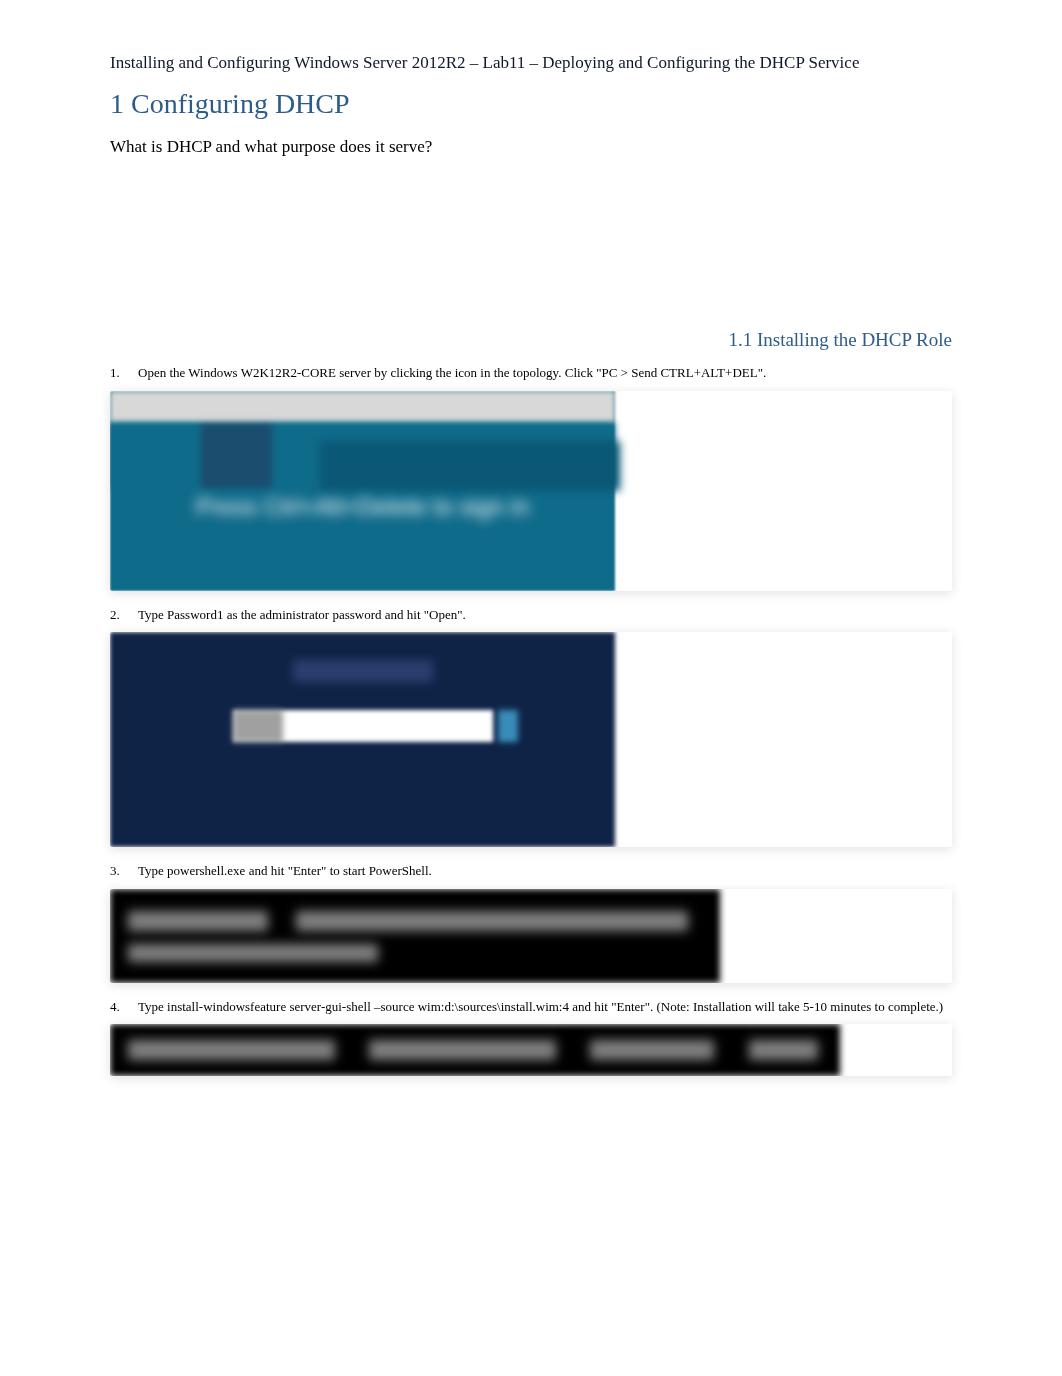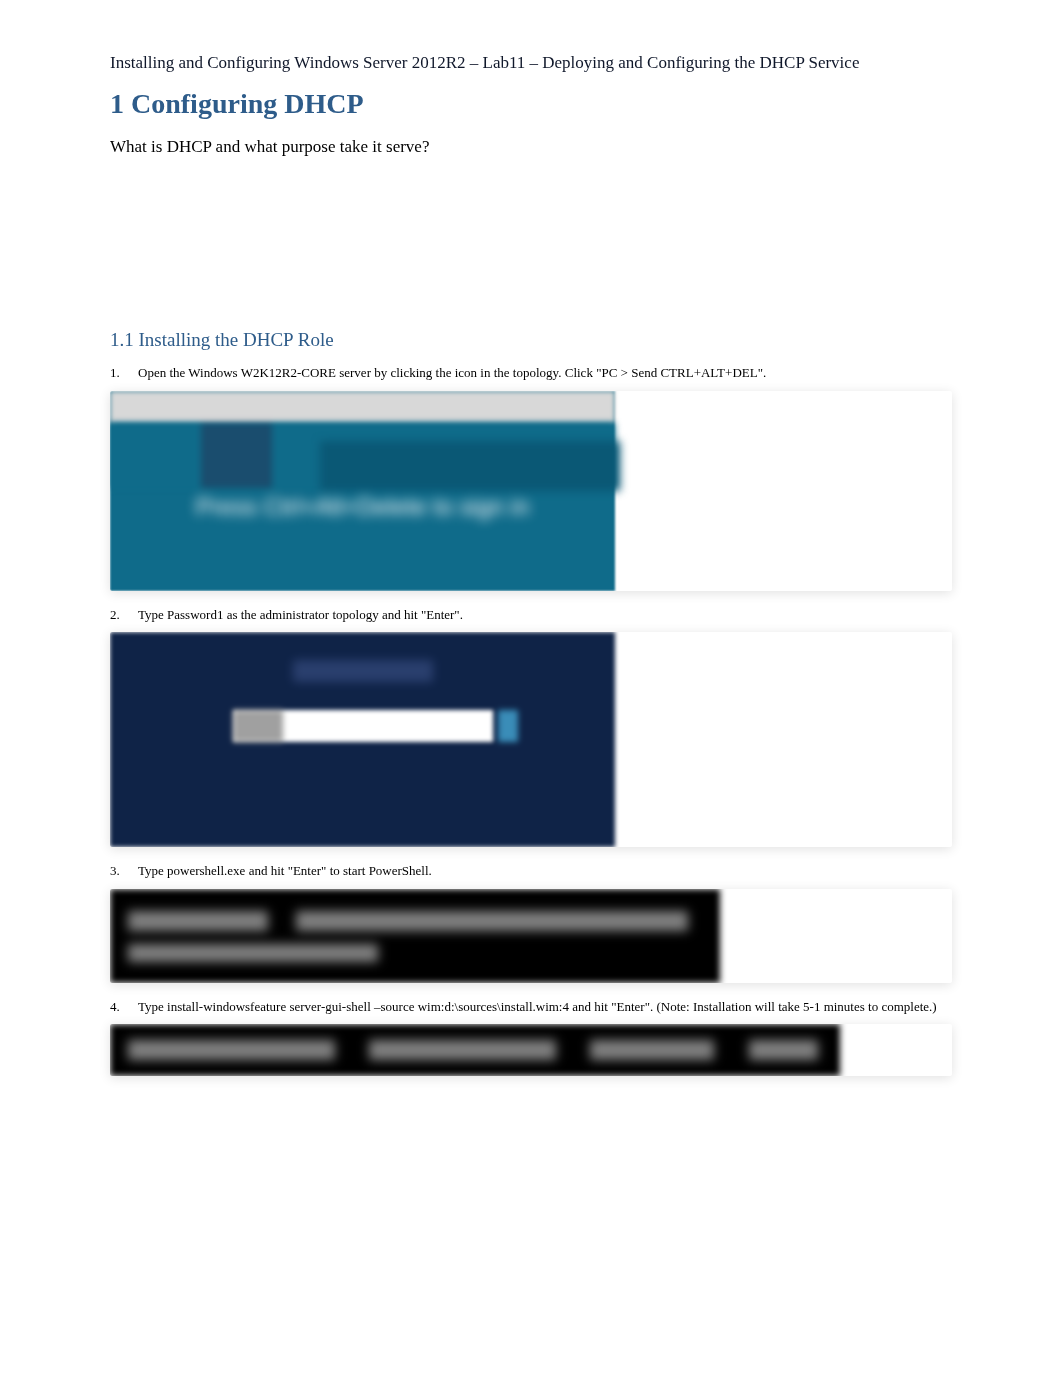--- a/index.html
+++ b/index.html
@@ -17,31 +17,32 @@
     }
     .header-text {
       font-size: 17px;
       line-height: 1.5;
       margin-bottom: 12px;
       color: #0f172a;
     }
     h1 {
       font-family: Georgia, serif;
       font-size: 28px;
-      font-weight: bold;
+      font-weight: normal;
       color: #2e5c8a;
       margin-bottom: 14px;
     }
     h2 {
       font-family: Georgia, serif;
       font-size: 19px;
       font-weight: normal;
       color: #2e5c8a;
       margin-top: 20px;
       margin-bottom: 12px;
+      text-align: right;
     }
     .body-text {
       font-size: 17px;
       line-height: 1.5;
       margin-bottom: 10px;
     }
     .section-gap {
       height: 140px;
     }
     ol {
@@ -202,41 +203,41 @@
       border-radius: 2px;
     }
   </style>
 </head>
 <body>
 
 <div class="header-text">Installing and Configuring Windows Server 2012R2 – Lab11 – Deploying and Configuring the DHCP Service</div>
 
 <h1>1 Configuring DHCP</h1>
 
-<div class="body-text">What is DHCP and what purpose take it serve?</div>
+<div class="body-text">What is DHCP and what purpose does it serve?</div>
 
 <div class="section-gap"></div>
 
 <h2>1.1 Installing the DHCP Role</h2>
 
 <ol>
   <li>Open the Windows W2K12R2-CORE server by clicking the icon in the topology. Click "PC &gt; Send CTRL+ALT+DEL".</li>
 </ol>
 
 <div class="screenshot shadow-box">
   <div class="screenshot-blue">
     <div class="screenshot-blue-top"></div>
     <div class="blue-header-blur"></div>
     <div class="blue-header-blur2"></div>
     <div class="blue-text">Press Ctrl+Alt+Delete to sign in</div>
   </div>
 </div>
 
 <ol start="2" style="counter-reset: item 1;">
-  <li>Type Password1  as the administrator topology and hit "Enter".</li>
+  <li>Type Password1  as the administrator password and hit "Open".</li>
 </ol>
 
 <div class="screenshot shadow-box">
   <div class="screenshot-darkblue">
     <div class="login-label"></div>
     <div class="login-input">
       <div class="login-input-left"></div>
     </div>
     <div class="login-submit"></div>
   </div>
@@ -247,20 +248,20 @@
 </ol>
 
 <div class="screenshot shadow-box">
   <div class="screenshot-black1">
     <div class="black1-line1"></div>
     <div class="black1-line2"></div>
   </div>
 </div>
 
 <ol start="4" style="counter-reset: item 3;">
-  <li>Type install-windowsfeature server-gui-shell –source wim:d:\sources\install.wim:4       and hit "Enter". (Note: Installation will take 5-1 minutes to complete.)</li>
+  <li>Type install-windowsfeature server-gui-shell –source wim:d:\sources\install.wim:4       and hit "Enter". (Note: Installation will take 5-10 minutes to complete.)</li>
 </ol>
 
 <div class="screenshot shadow-box">
   <div class="screenshot-black2">
     <div class="black2-line"></div>
   </div>
 </div>
 
 </body></html>

